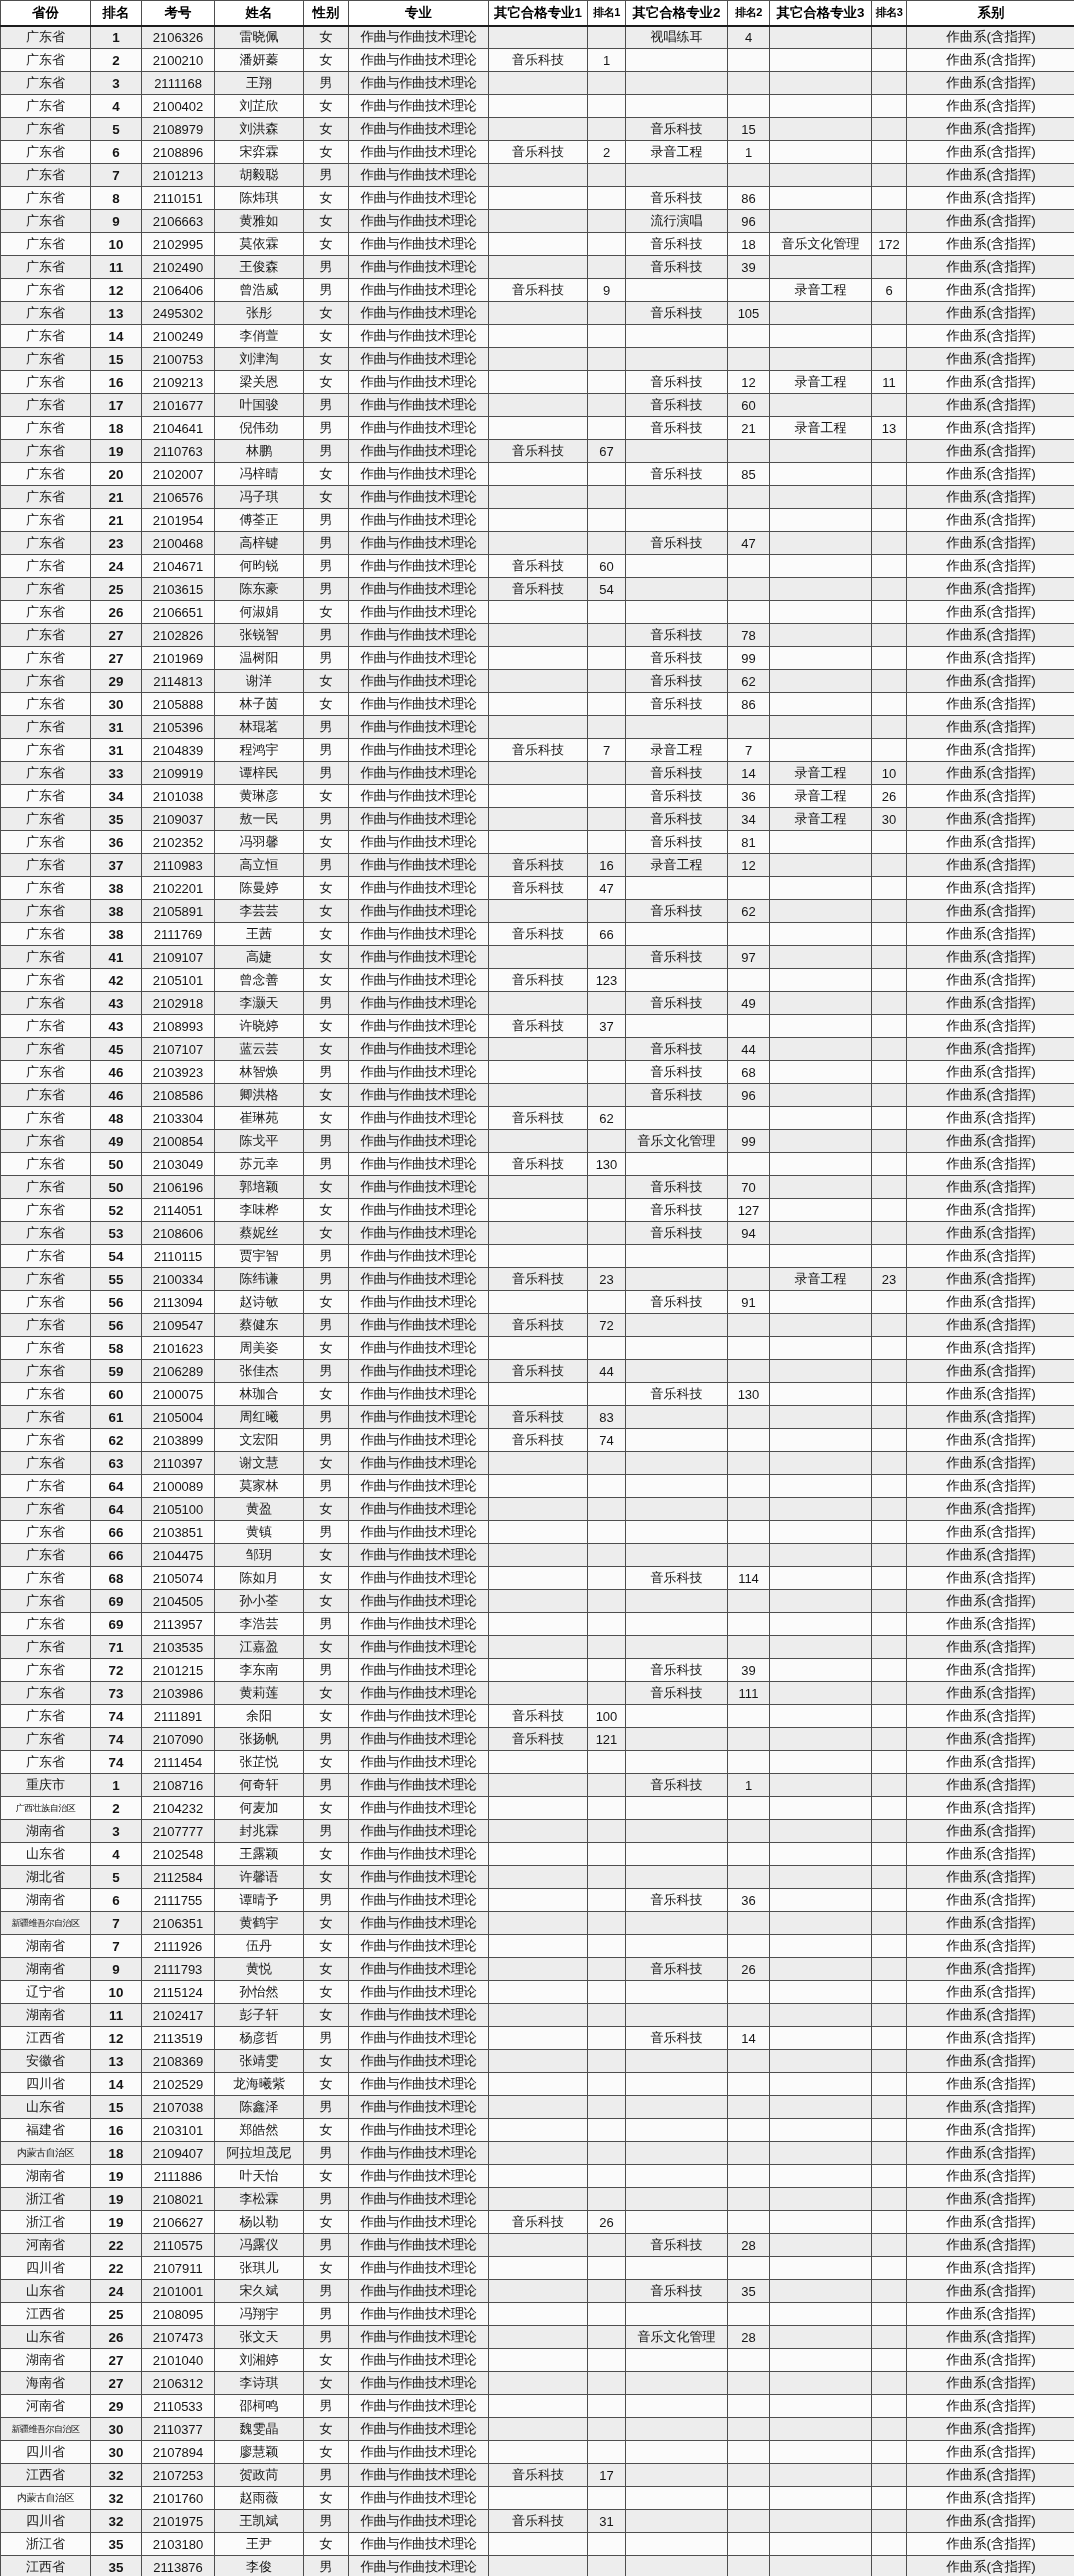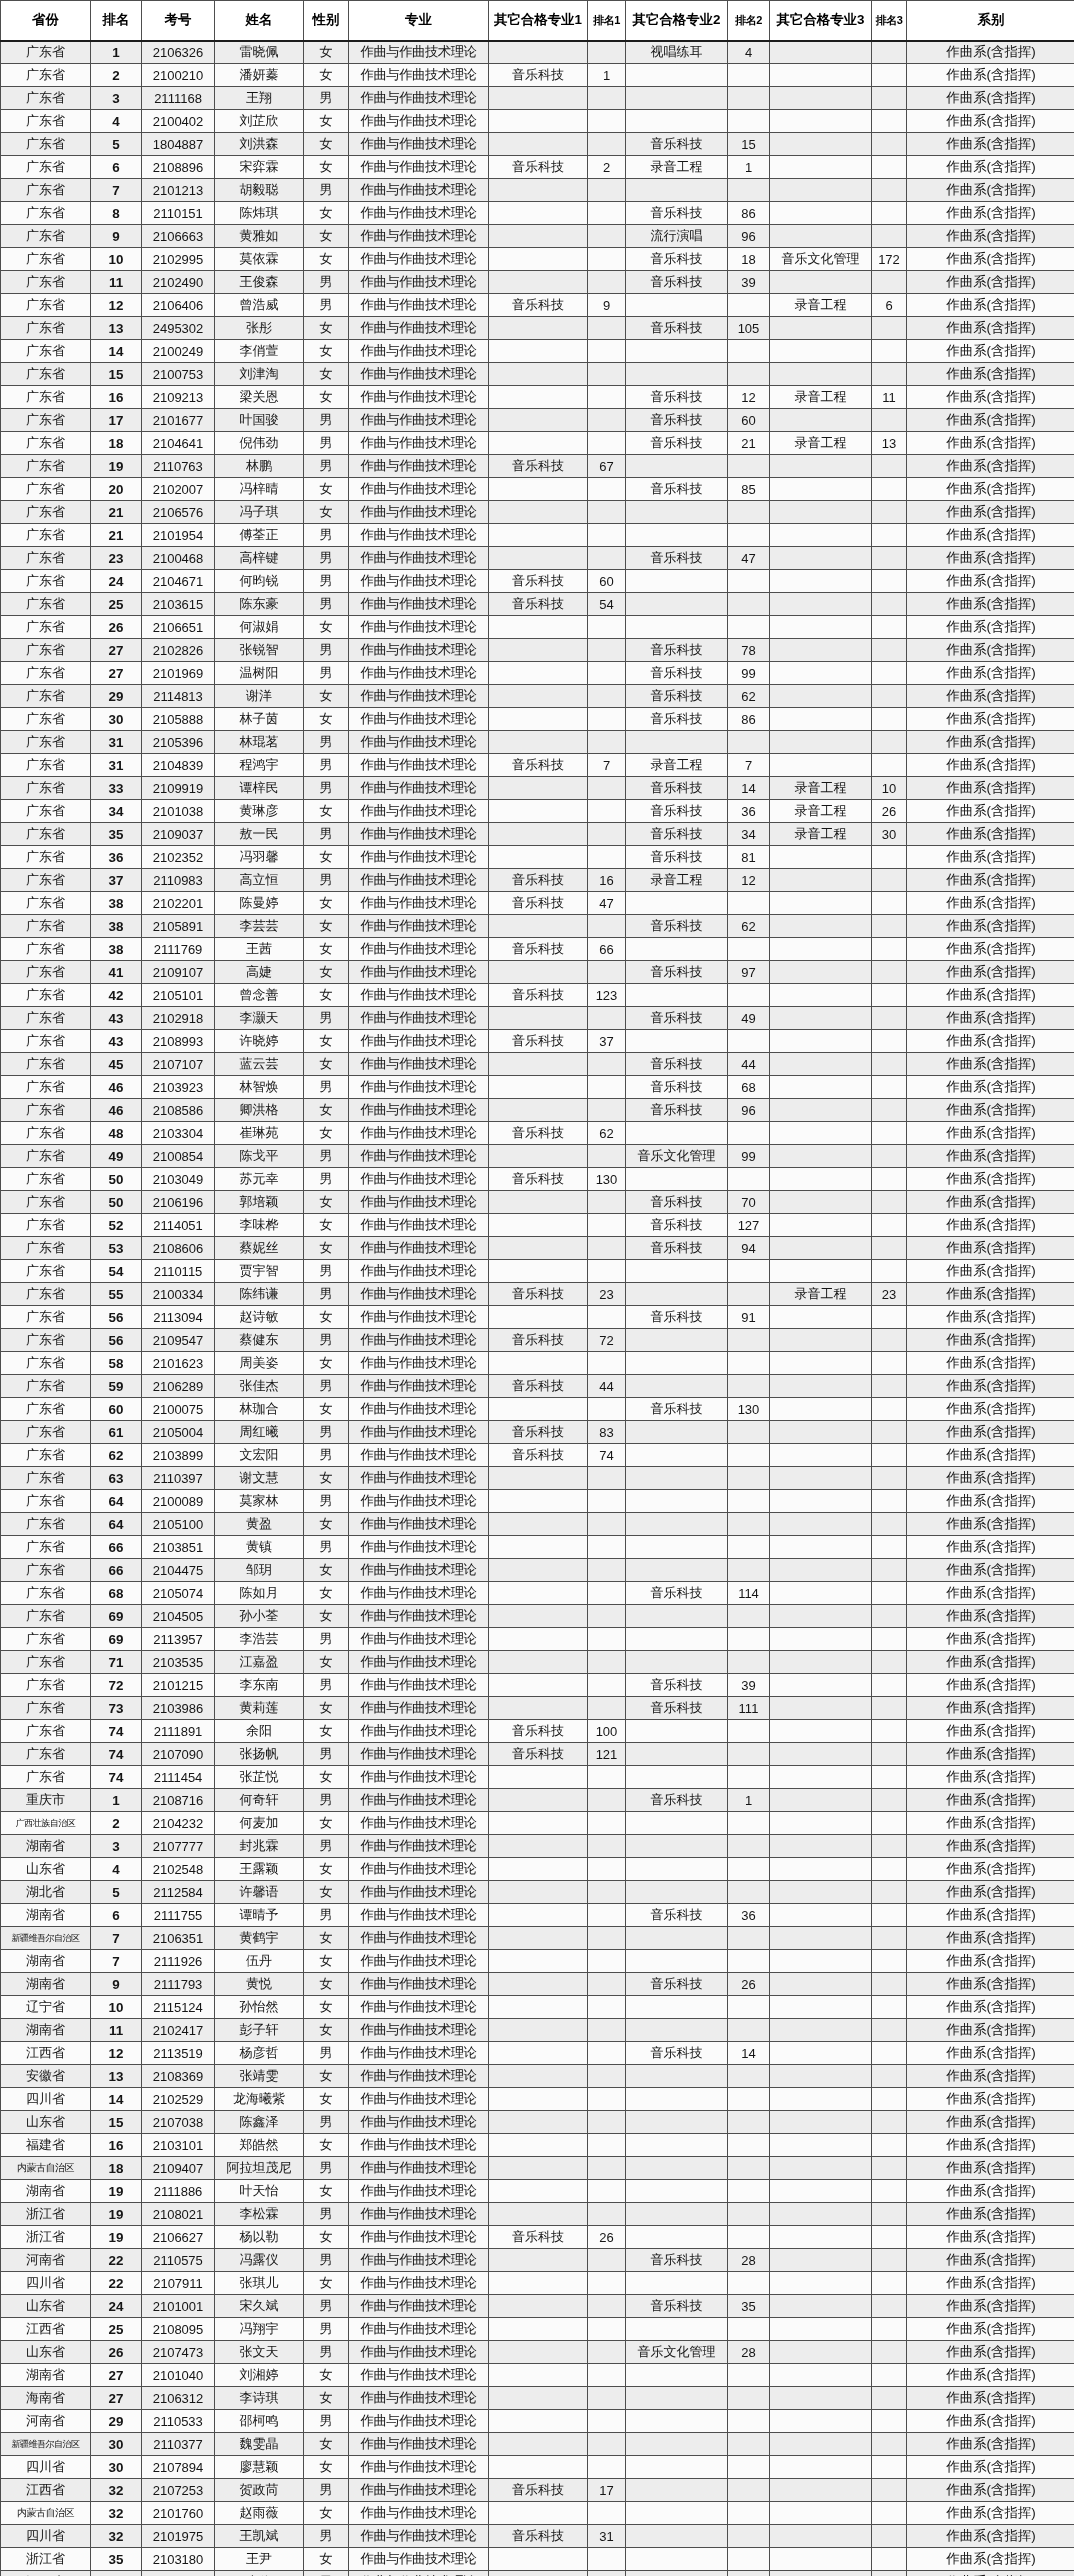--- a/index.html
+++ b/index.html
@@ -1,20 +1,20 @@
 <!DOCTYPE html>
 <html><head>
 <meta charset="utf-8">
 <style>
   html,body{margin:0;padding:0;background:#ffffff;}
   body{width:1075px;font-family:"Liberation Sans","DejaVu Sans",sans-serif;color:#111;}
   table{border-collapse:collapse;width:1075px;table-layout:fixed;border:1px solid #2e2e2e;}
   th,td{border:1px solid #4e4e4e;text-align:center;vertical-align:middle;padding:0 1px;
         overflow:hidden;white-space:nowrap;}
-  thead tr{height:40px;}
+  thead tr{height:25px;}
   thead th{font-size:13.4px;font-weight:700;background:#ffffff;border-bottom:2px solid #1c1c1c;color:#000;}
   thead th.narrow{font-size:11px;letter-spacing:-0.5px;margin-top:16px;}
   tbody tr{height:23px;}
   tbody td{font-size:13px;color:#151515;}
   tbody tr:nth-child(odd){background:#ededed;}
   tbody tr:nth-child(even){background:#fbfbfb;}
   td.rank{font-weight:700;font-size:13.4px;}
   td.major{font-size:13.4px;letter-spacing:-0.5px;}
   td.dept{font-size:13.4px;}
   td.small6{font-size:10px;letter-spacing:-0.5px;text-align:center;}
@@ -113,21 +113,21 @@
         <td></td>
         <td></td>
         <td></td>
         <td></td>
         <td></td>
         <td class="dept">作曲系(含指挥)</td>
       </tr>
       <tr>
         <td>广东省</td>
         <td class="rank">5</td>
-        <td>1804887</td>
+        <td>2108979</td>
         <td>刘洪森</td>
         <td>女</td>
         <td class="major">作曲与作曲技术理论</td>
         <td></td>
         <td></td>
         <td>音乐科技</td>
         <td>15</td>
         <td></td>
         <td></td>
         <td class="dept">作曲系(含指挥)</td>

